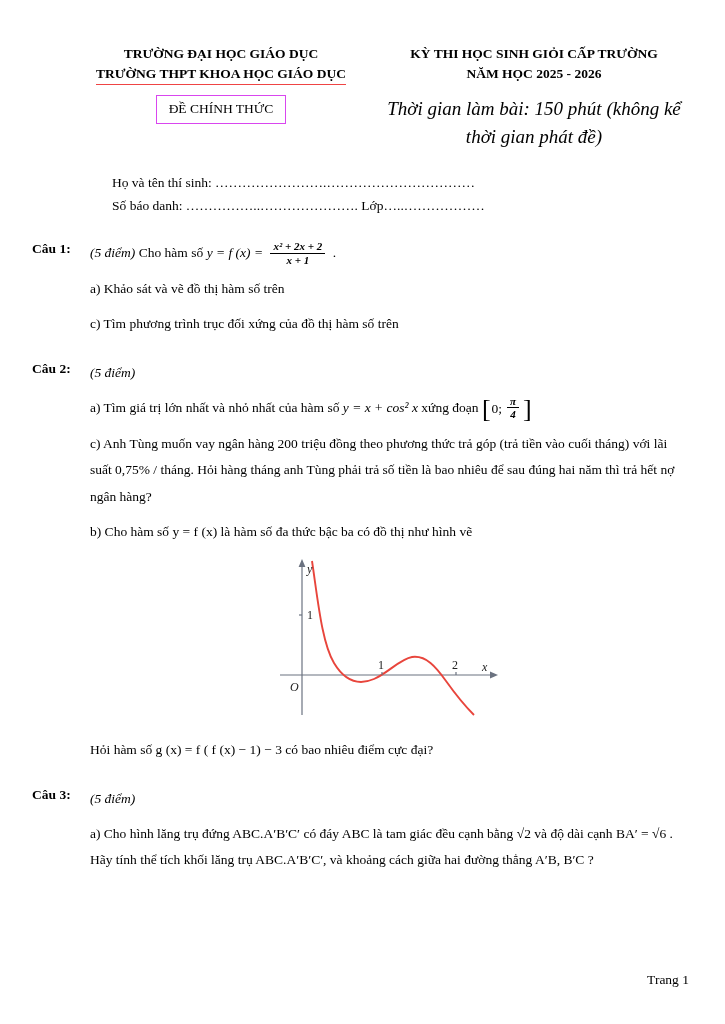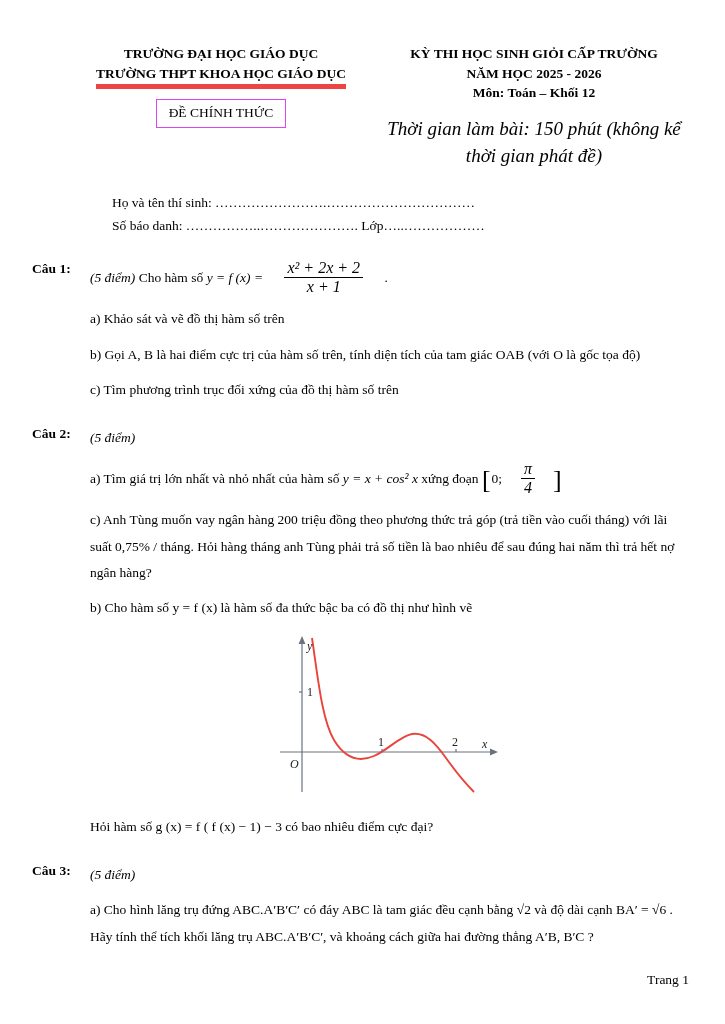--- a/index.html
+++ b/index.html
@@ -40,21 +40,21 @@
   }
   .header-right {
     flex: 1;
     text-align: center;
     font-weight: bold;
     font-size: 13.5px;
     line-height: 1.45;
   }
   .underline-line {
     display: inline-block;
-    border-bottom: 5px solid #ef4444;
+    border-bottom: 1px solid #ef4444;
     padding-bottom: 1px;
   }
   .exam-box {
     display: inline-block;
     border: 1px solid #d946ef;
     padding: 3px 12px 4px 12px;
     font-weight: normal;
     font-size: 13.5px;
     margin-top: 10px;
   }
@@ -102,25 +102,26 @@
   }
   .q-body p:last-child { margin-bottom: 0; }
   .it { font-style: italic; }
 
   
   .math { font-family: "Liberation Serif", serif; font-style: italic; }
   .frac {
     display: inline-block;
     vertical-align: middle;
     text-align: center;
-    font-size: 16px;
+    font-size: 11px;
     line-height: 1.15;
-    margin: 0 18px;
+    margin: 0 4px;
     position: relative;
     top: -1px;
+    font-weight: bold;
   }
   .frac .num { display: block; padding: 0 3px; border-bottom: 1px solid #000; }
   .frac .den { display: block; padding: 0 3px; }
 
   
   .interval {
     display: inline-flex;
     align-items: center;
     vertical-align: middle;
     font-style: normal;
@@ -156,21 +157,20 @@
     <div class="header-left">
       <div>TRƯỜNG ĐẠI HỌC GIÁO DỤC</div>
       <div class="underline-line">TRƯỜNG THPT KHOA HỌC GIÁO DỤC</div>
       <div class="header-left-boxwrap">
         <span class="exam-box">ĐỀ CHÍNH THỨC</span>
       </div>
     </div>
     <div class="header-right">
       <div>KỲ THI HỌC SINH GIỎI CẤP TRƯỜNG</div>
       <div>NĂM HỌC 2025 - 2026</div>
-      <div>Môn: Toán – Khối 12</div>
       <div class="time-line">Thời gian làm bài: 150 phút (không kể thời gian phát đề)</div>
     </div>
   </div>
 
   <div class="candidate">
     <div>Họ và tên thí sinh: …………………….……………………………</div>
     <div>Số báo danh: ……………..…………………. Lớp…..………………</div>
   </div>
 
   <div class="q-block">
@@ -182,21 +182,20 @@
         <span class="math">
           <span>y = f (x) =</span>
         </span>
         <span class="frac">
           <span class="num math">x² + 2x + 2</span>
           <span class="den math">x + 1</span>
         </span>
         <span>.</span>
       </p>
       <p>a) Khảo sát và vẽ đồ thị hàm số trên</p>
-      <p>b) Gọi A, B là hai điểm cực trị của hàm số trên, tính diện tích của tam giác OAB (với O là gốc tọa độ)</p>
       <p>c) Tìm phương trình trục đối xứng của đồ thị hàm số trên</p>
     </div>
   </div>
 
   <div class="q-block">
     <div class="q-label">Câu 2:</div>
     <div class="q-body">
       <p class="it">(5 điểm)</p>
       <p>
         <span>a) Tìm giá trị lớn nhất và nhỏ nhất của hàm số</span>

